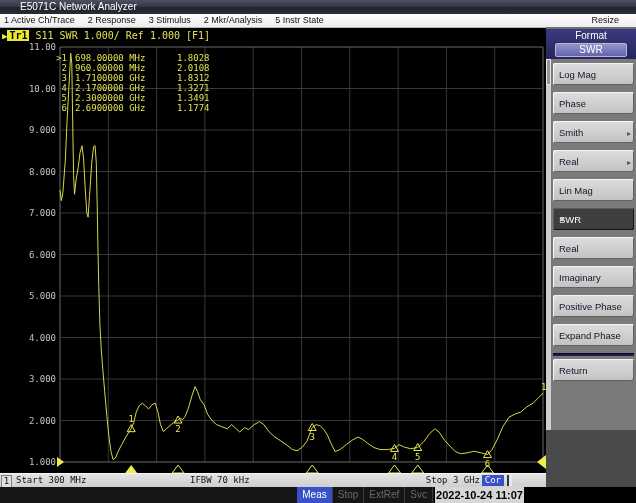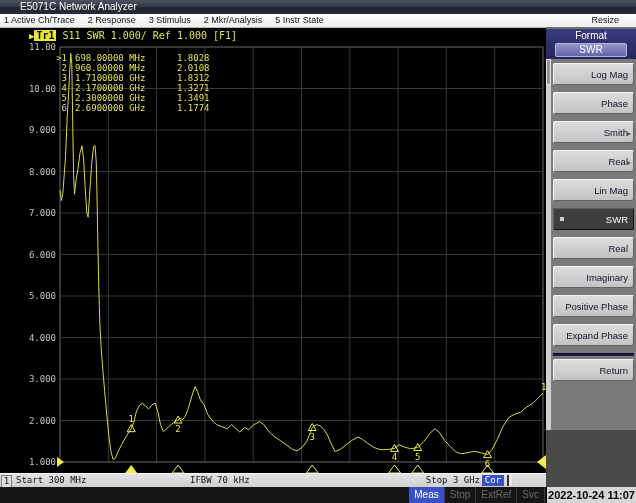--- a/index.html
+++ b/index.html
@@ -11,21 +11,21 @@
     color:#fff;font-size:10px;line-height:14px;padding-left:20px;box-sizing:border-box;}
   .menubar{position:absolute;left:0;top:14px;width:636px;height:14px;
     background:linear-gradient(180deg,#ffffff,#ededed);border-bottom:1px solid #b8b8b8;
     box-sizing:border-box;font-size:9px;color:#111;line-height:13px;}
   .menubar .items{position:absolute;left:4px;top:0;}
   .menubar .mitem{display:inline-block;margin-right:13px;cursor:default;}
   .menubar .resize{position:absolute;right:4px;top:0;}
   
   .plot-area{position:absolute;left:0;top:28px;width:546px;height:445px;background:#000;}
   .trline{position:absolute;left:2px;top:2px;height:12px;font-family:"DejaVu Sans Mono",monospace;
-    font-size:10px;line-height:12px;color:#e2e24e;white-space:pre;margin-left:27px;}
+    font-size:10px;line-height:12px;color:#e2e24e;white-space:pre;}
   .trline .arrow{color:#f0f040;font-size:9px;}
   .trline .trbadge{background:#e8e830;color:#000;padding:0 2px;font-weight:bold;}
   .mktable{position:absolute;left:49px;top:25px;font-family:"DejaVu Sans Mono",monospace;
     font-size:9px;line-height:10px;color:#e2e24e;}
   .mkrow{white-space:pre;display:flex;}
   .mkrow .mnum{display:inline-block;width:18px;text-align:right;}
   .mkrow .mfreq{display:inline-block;width:100px;padding-left:8px;}
   .mkrow .mval{display:inline-block;padding-left:2px;}
   svg text{font-family:"DejaVu Sans Mono",monospace;}
   
@@ -36,21 +36,21 @@
   .stimbar .ch{position:absolute;left:1px;top:1px;width:9px;height:11px;border:1px solid #808080;
     background:#dedede;text-align:center;line-height:11px;font-size:9px;}
   .stimbar .start{position:absolute;left:16px;top:0;}
   .stimbar .ifbw{position:absolute;left:190px;top:0;text-align:center;}
   .stimbar .stop{position:absolute;right:66px;top:0;}
   .stimbar .cor{position:absolute;right:42px;top:1px;background:#3850c8;color:#fff;
     padding:0 3px;height:11px;line-height:11px;}
   .stimbar .cortail{position:absolute;right:34px;top:1px;width:5px;height:11px;background:#e8e8e8;
     border-left:2px solid #333;box-sizing:border-box;}
   
-  .statusbar{position:absolute;left:0;top:487px;width:636px;height:16px;background:#161616;
+  .statusbar{position:absolute;left:0;top:487px;width:524px;height:16px;background:#161616;
     font-size:10px;line-height:16px;color:#666;}
   .statusbar .badges{position:absolute;right:91px;top:0;display:flex;height:16px;}
   .statusbar .cell{padding:0 5px;border-right:1px solid #3a3a3a;color:#6a6a6a;}
   .statusbar .meas{background:#3850c8;color:#fff;}
   .statusbar .datebox{position:absolute;right:0;top:0;width:90px;height:16px;
     background:#d6d6d6;color:#000;text-align:center;font-weight:bold;font-size:11px;
     border-left:1px solid #000;box-sizing:border-box;}
   
   .sidebar{position:absolute;left:546px;top:27px;width:90px;height:460px;background:#6f6f6f;}
   .sk-header{position:absolute;left:0;top:2px;width:90px;height:30px;
@@ -58,21 +58,21 @@
   .sk-title{line-height:14px;}
   .sk-current{margin:0 9px;height:12px;line-height:12px;border:1px solid #b6b6dc;border-radius:2px;
     background:linear-gradient(180deg,#9494cc,#6464ac);font-size:10px;}
   .sk-body{position:absolute;left:0;top:32px;width:90px;height:404px;background:#7a7a7a;
     padding-top:4px;box-sizing:border-box;}
   .sk-scroll{position:absolute;left:0;top:32px;width:5px;height:404px;background:#cfcfcf;}
   .sk-thumb{position:absolute;left:0;top:0;width:5px;height:26px;background:#949494;border:1px solid #e8e8e8;box-sizing:border-box;}
   .skbtn{position:relative;margin:0 2px 7px 7px;min-height:22px;border-radius:2px;
     background:linear-gradient(180deg,#dddddd,#c2c2c2);
     box-shadow:inset 1px 1px 0 #f4f4f4, inset -1px -1px 0 #636363;
-    color:#14142a;font-size:9.5px;display:flex;align-items:center;justify-content:flex-end;
+    color:#14142a;font-size:9.5px;display:flex;align-items:center;justify-content:flex-start;
     text-align:center;line-height:11px;cursor:default;padding:1px 6px;box-sizing:border-box;}
   .skbtn.sel{background:#3e3e3e;box-shadow:inset 1px 1px 0 #5a5a5a, inset -1px -1px 0 #141414;color:#fff;}
   .skbtn .bullet{position:absolute;left:7px;top:50%;margin-top:-2px;width:4px;height:4px;background:#cfcfcf;}
   .skbtn .subarrow{position:absolute;right:3px;top:50%;margin-top:-4px;font-size:8px;color:#555;}
   .return-sep{height:2px;background:#1c1c46;margin:0 2px 3px 7px;border-top:1px solid #0a0a22;}
   .sk-filler{position:absolute;left:0;top:403px;width:90px;height:57px;background:#4a4a4a;}
 </style>
 </head>
 <body>
 

